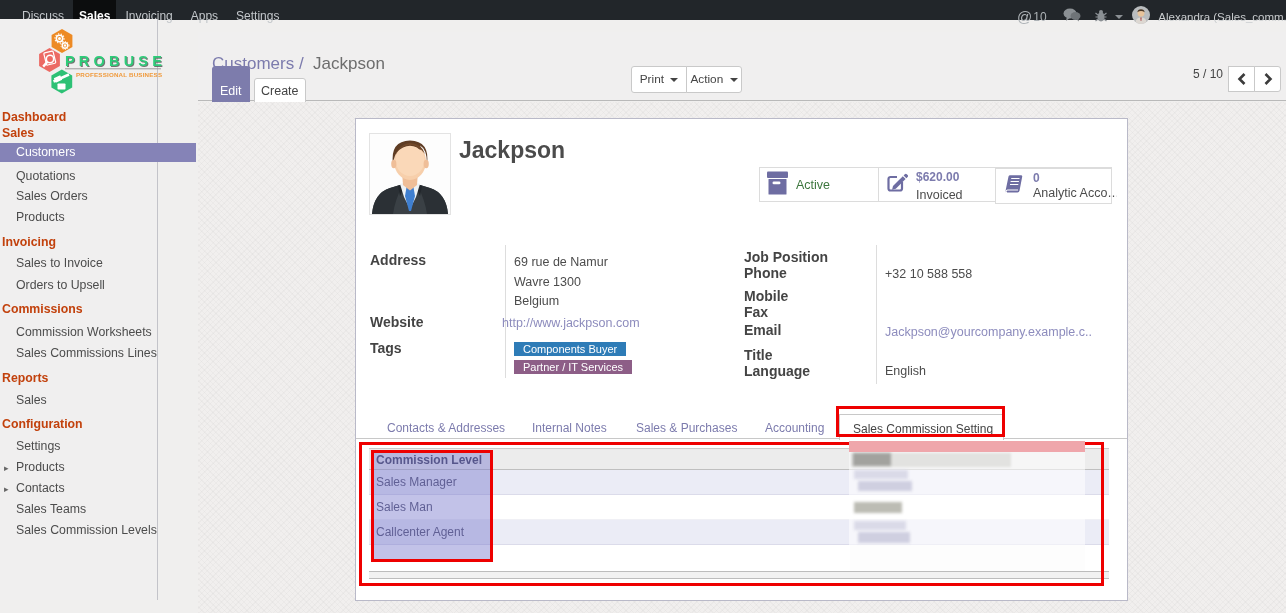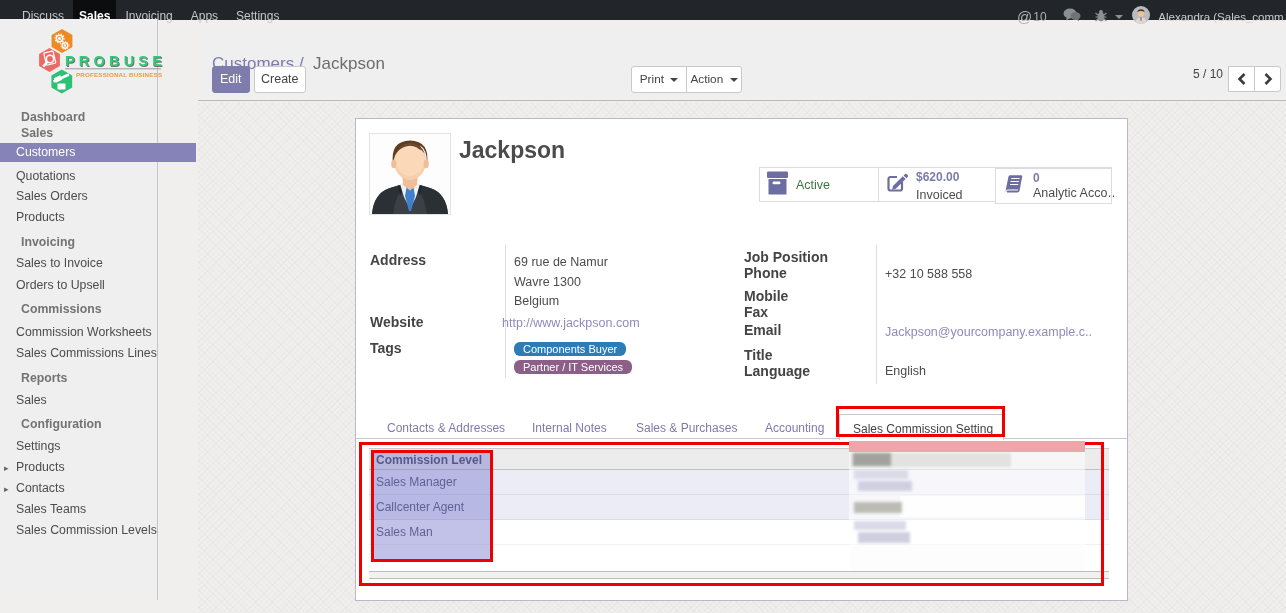--- a/index.html
+++ b/index.html
@@ -9,21 +9,21 @@
 #topbar { position:absolute; left:0; top:0; width:1286px; height:20px; background:#22262a; }
 #topbar .menu { position:absolute; left:13px; top:0; height:32px; }
 #topbar .menu a { display:inline-block; height:32px; line-height:33px; padding:0 9px; color:#c2c6ca; font-size:12px; text-decoration:none; }
 #topbar .menu a.active { background:#0c0d0e; color:#fff; font-weight:bold; padding:0 6px; }
 #systray { position:absolute; left:1017px; top:0; width:269px; height:32px; color:#adb2b6; font-size:12px; line-height:32px; white-space:nowrap; overflow:hidden; }
 #systray span { vertical-align:middle; }
 
 #sidebar { position:absolute; left:0; top:19px; width:158px; height:581px; background:#f0efef; border-right:1px solid #c3c3c9; }
 #logo { position:absolute; left:30px; top:6px; width:140px; height:72px; }
 #menu { position:absolute; left:0; top:0; width:196px; font-size:12.3px; }
-#menu .hdr { position:absolute; left:0; width:196px; color:#737373; font-weight:bold; padding-left:21px; }
+#menu .hdr { position:absolute; left:0; width:196px; color:#c2410c; font-weight:bold; padding-left:2px; }
 #menu .itm { position:absolute; left:0; width:196px; color:#4c4c4c; padding:2px 0 3px 16px; }
 #menu .itm.sel { background:#8583b7; color:#fff; }
 #menu .caret:before { content:"\25B8"; position:absolute; left:4px; top:5px; font-size:9px; color:#666; }
 
 #cpanel { position:absolute; left:198px; top:32px; width:1088px; height:69px; background:#f0efef; border-bottom:1px solid #b9b9b9; }
 #breadcrumb { position:absolute; left:14px; top:10px; font-size:17px; color:#7c7bad;margin-top:12px; }
 #breadcrumb .last { color:#6d6d6d; }
 .btn { display:inline-block; font-size:12.5px; line-height:25px; padding:0 9px; border:1px solid #c9c9c9; border-radius:3px; background:#fff; color:#444; }
 .btn.primary { background:#7d7cac; border-color:#7d7cac; color:#fff; }
 #btns-left { position:absolute; left:14px; top:34px; }
@@ -53,21 +53,21 @@
 .statrow { position:absolute; display:flex; }
 .stat { border:1px solid #dcdcdc; background:#fff; display:flex; align-items:center; padding:0 7px; margin-left:-1px; }
 .stat .ic { margin-right:8px; }
 .stat .t1 { font-size:12px; font-weight:bold; color:#7c7bad; line-height:14px; }
 .stat .t2 { font-size:12.5px; color:#4c4c4c; line-height:14px; }
 
 .lbl { position:absolute; font-size:14px; font-weight:bold; color:#444; }
 .val { position:absolute; font-size:12.5px; color:#4c4c4c; }
 .link { color:#8d8cbd; }
 .vsep { position:absolute; width:1px; background:#ddd; }
-.tag { display:inline-block; font-size:11px; color:#fff; line-height:14px; padding:0 9px; border-radius:6px; }
+.tag { display:inline-block; font-size:11px; color:#fff; line-height:14px; padding:0 9px; border-radius:0; }
 
 #tabs { position:absolute; left:0px; top:295px; width:771px; height:25px; border-bottom:1px solid #c8c8c8; }
 #tabs span { position:absolute; top:7px; font-size:12px; color:#7c7bad; }
 #tabact { position:absolute; left:483px; top:0px; width:165px; height:26px; background:#fff; border:1px solid #c8c8c8; border-bottom:none; z-index:2; }
 #tabact span { position:static; display:block; padding:7px 0 0 13px; color:#444; font-size:12px; }
 
 #tbl { position:absolute; left:13px; top:329px; width:740px; }
 .trow { position:relative; width:100%; }
 .trow .c1 { position:absolute; left:7px; top:5px; font-size:12px; color:#4a4a66; }
 #thead { height:22px; background:#ececec; border-top:1px solid #cacaca; border-bottom:1px solid #bfbfbf; }
@@ -161,21 +161,21 @@
     <span class="itm caret" style="top:439px;">Products</span>
     <span class="itm caret" style="top:460px;">Contacts</span>
     <span class="itm" style="top:481px;">Sales Teams</span>
     <span class="itm" style="top:502px;">Sales Commission Levels</span>
   </div>
 </div>
 
 <div id="cpanel">
   <div id="breadcrumb">Customers /&nbsp; <span class="last">Jackpson</span></div>
   <div id="btns-left">
-    <span class="btn primary" style="padding:0 7px;">Edit</span> 
+    <span class="btn primary" style="padding:12px 7px;">Edit</span> 
     <span class="btn" style="padding:0 6px;">Create</span>
   </div>
   <div id="btns-mid">
     <span class="btn">Print <i class="caret-dn"></i></span><span class="btn">Action <i class="caret-dn"></i></span>
   </div>
   <div id="pager">
     <span class="cnt">5 / 10</span><span class="pbtn"><svg width="10" height="12" viewBox="0 0 10 12" style="margin-top:6px;">
           <path d="M7.5 1 L2.5 6 L7.5 11" fill="none" stroke="#3c3c3c" stroke-width="2.6"></path>
         </svg></span><span class="pbtn"><svg width="10" height="12" viewBox="0 0 10 12" style="margin-top:6px;">
           <path d="M2.5 1 L7.5 6 L2.5 11" fill="none" stroke="#3c3c3c" stroke-width="2.6"></path>
@@ -280,25 +280,25 @@
       </div>
   </div>
 
   <div id="tbl">
     <div class="trow" id="thead">
         <span class="c1">Commission Level</span>
       </div>
     <div class="trow r-odd">
         <span class="c1">Sales Manager</span>
       </div>
+    <div class="trow r-even">
+        <span class="c1">Sales Man</span>
+      </div>
     <div class="trow r-odd">
         <span class="c1">Callcenter Agent</span>
-      </div>
-    <div class="trow r-even">
-        <span class="c1">Sales Man</span>
       </div>
     <div class="trow r-small"></div>
     <div id="tfoot"></div>
   </div>
 </div>
 
 <div id="redact">
 
   <div style="position:absolute; left:849px; top:451px; width:236px; height:120px; background:rgba(255,255,255,0.55); z-index:30;"></div>
 

